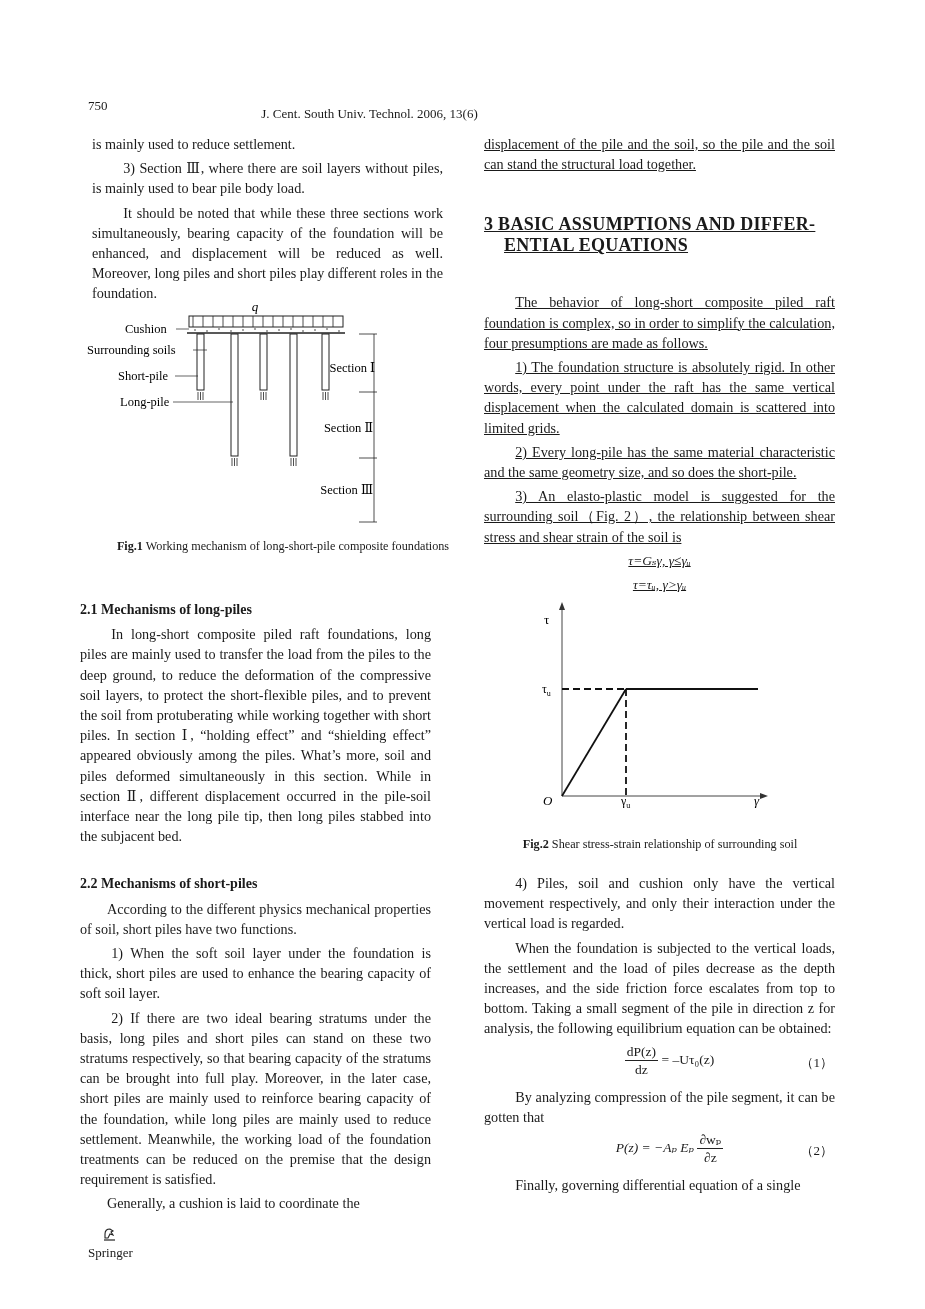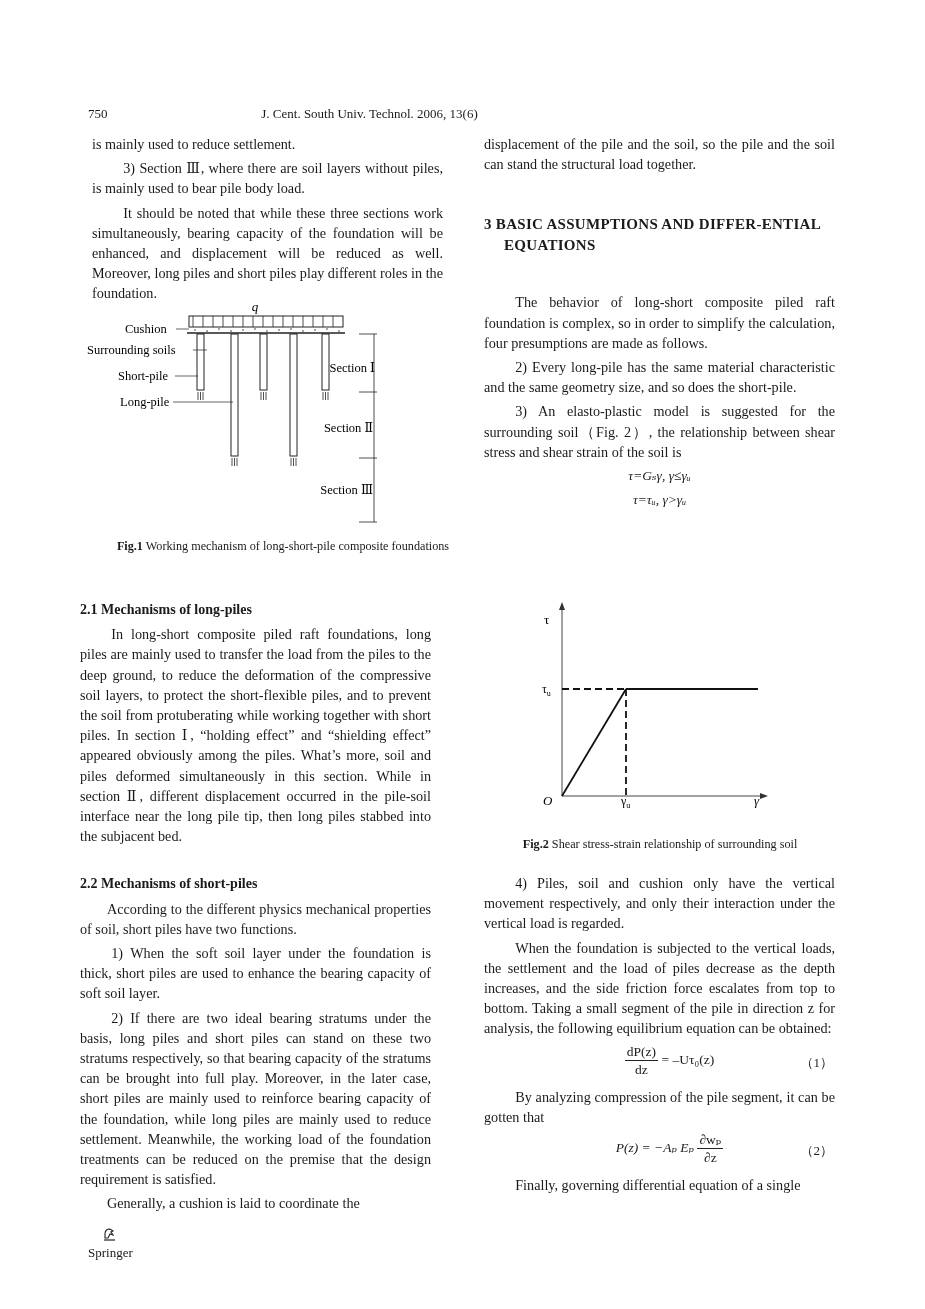--- a/index.html
+++ b/index.html
@@ -1,26 +1,26 @@
 <!DOCTYPE html>
 <html><head>
 <meta charset="utf-8">
 <style>
   html, body { margin: 0; padding: 0; background: #ffffff; }
   body { width: 925px; height: 1309px; position: relative; overflow: hidden;
          font-family: "Liberation Serif", "DejaVu Serif", serif; color: #1a1a1a; }
   .abs { position: absolute; }
-  .header-left { left: 88px; top: 106px; font-size: 13px; }
+  .header-left { left: 88px; top: 98px; font-size: 13px; }
   .header-center { left: 0; width: 739px; top: 106px; font-size: 13px; text-align: center; }
   .col { position: absolute; width: 359px; font-size: 14.2px; line-height: 20.2px; text-align: justify; }
   .col p { margin: 4px; }
   .ind { text-indent: 2.2em; }
   .ind1 { text-indent: 1.9em; }
   .h2 { font-weight: bold; font-size: 14px; margin: 0; }
-  .h1 { font-weight: bold; font-size: 15px; line-height: 21px; text-align: left; padding-left: 20px; text-indent: -20px; letter-spacing: 0.3px; }
+  .h1 { font-weight: bold; font-size: 18px; line-height: 21px; text-align: left; padding-left: 20px; text-indent: -20px; letter-spacing: 0.3px; }
   .caption { font-size: 12.2px; line-height: 20px; text-align: center; }
   .caption b { font-weight: bold; }
   .eq { text-align: center; font-style: italic; font-size: 13.5px; line-height: 20px; }
   .eqrow { position: relative; height: 40px; }
   .eqnum { position: absolute; right: 6px; top: 10px; font-size: 13px; font-style: normal; }
   .frac { display: inline-block; vertical-align: middle; text-align: center; font-size: 13.5px; }
   .frac span { display: block; line-height: 17px; }
   .frac .num { border-bottom: 1px solid #222; padding: 0 2px; }
   .springer { left: 88px; top: 1226px; font-size: 13px; display: flex; align-items: center; gap: 3px; flex-direction: column; }
   svg text { font-family: "Liberation Serif", "DejaVu Serif", serif; }
@@ -139,26 +139,27 @@
 </div>
 
 <div class="abs springer">
   <svg width="16" height="16" viewBox="0 0 16 16">
     <path d="M3 12 L3 8 Q3 3 8 3 L11 5 L9 6 L11 9 L8 8 L6 12 Z" fill="none" stroke="#222" stroke-width="1.1"></path>
     <line x1="2" y1="14" x2="13" y2="14" stroke="#222" stroke-width="1.2"></line>
   </svg>
   <span>Springer</span>
 </div>
 
-<div class="col" style="left:480px; top:130px;">
+<div class="col" style="left:480px; top:130px;text-decoration:underline;">
   <p>displacement of the pile and the soil, so the pile and the soil can stand the structural load together.</p>
   <div style="height:32px"></div>
   <p class="h1">3 BASIC ASSUMPTIONS AND DIFFER-ENTIAL EQUATIONS</p>
   <div style="height:28px"></div>
   <p class="ind">The behavior of long-short composite piled raft foundation is complex, so in order to simplify the calculation, four presumptions are made as follows.</p>
+  <p class="ind">1) The foundation structure is absolutely rigid. In other words, every point under the raft has the same vertical displacement when the calculated domain is scattered into limited grids.</p>
   <p class="ind">2) Every long-pile has the same material characteristic and the same geometry size, and so does the short-pile.</p>
   <p class="ind">3) An elasto-plastic model is suggested for the surrounding soil（Fig. 2）, the relationship between shear stress and shear strain of the soil is</p>
   <p class="eq" style="margin-top:4px">τ=Gₛγ, γ≤γᵤ</p>
   <p class="eq">τ=τᵤ, γ&gt;γᵤ</p>
 </div>
 
 <svg class="abs" style="left:530px; top:600px;" width="250" height="212" viewBox="0 0 250 212">
   <defs>
     <marker id="arr" markerWidth="8" markerHeight="8" refX="4" refY="4" orient="auto">
       <path d="M0,1 L8,4 L0,7 Z" fill="#333"></path>

